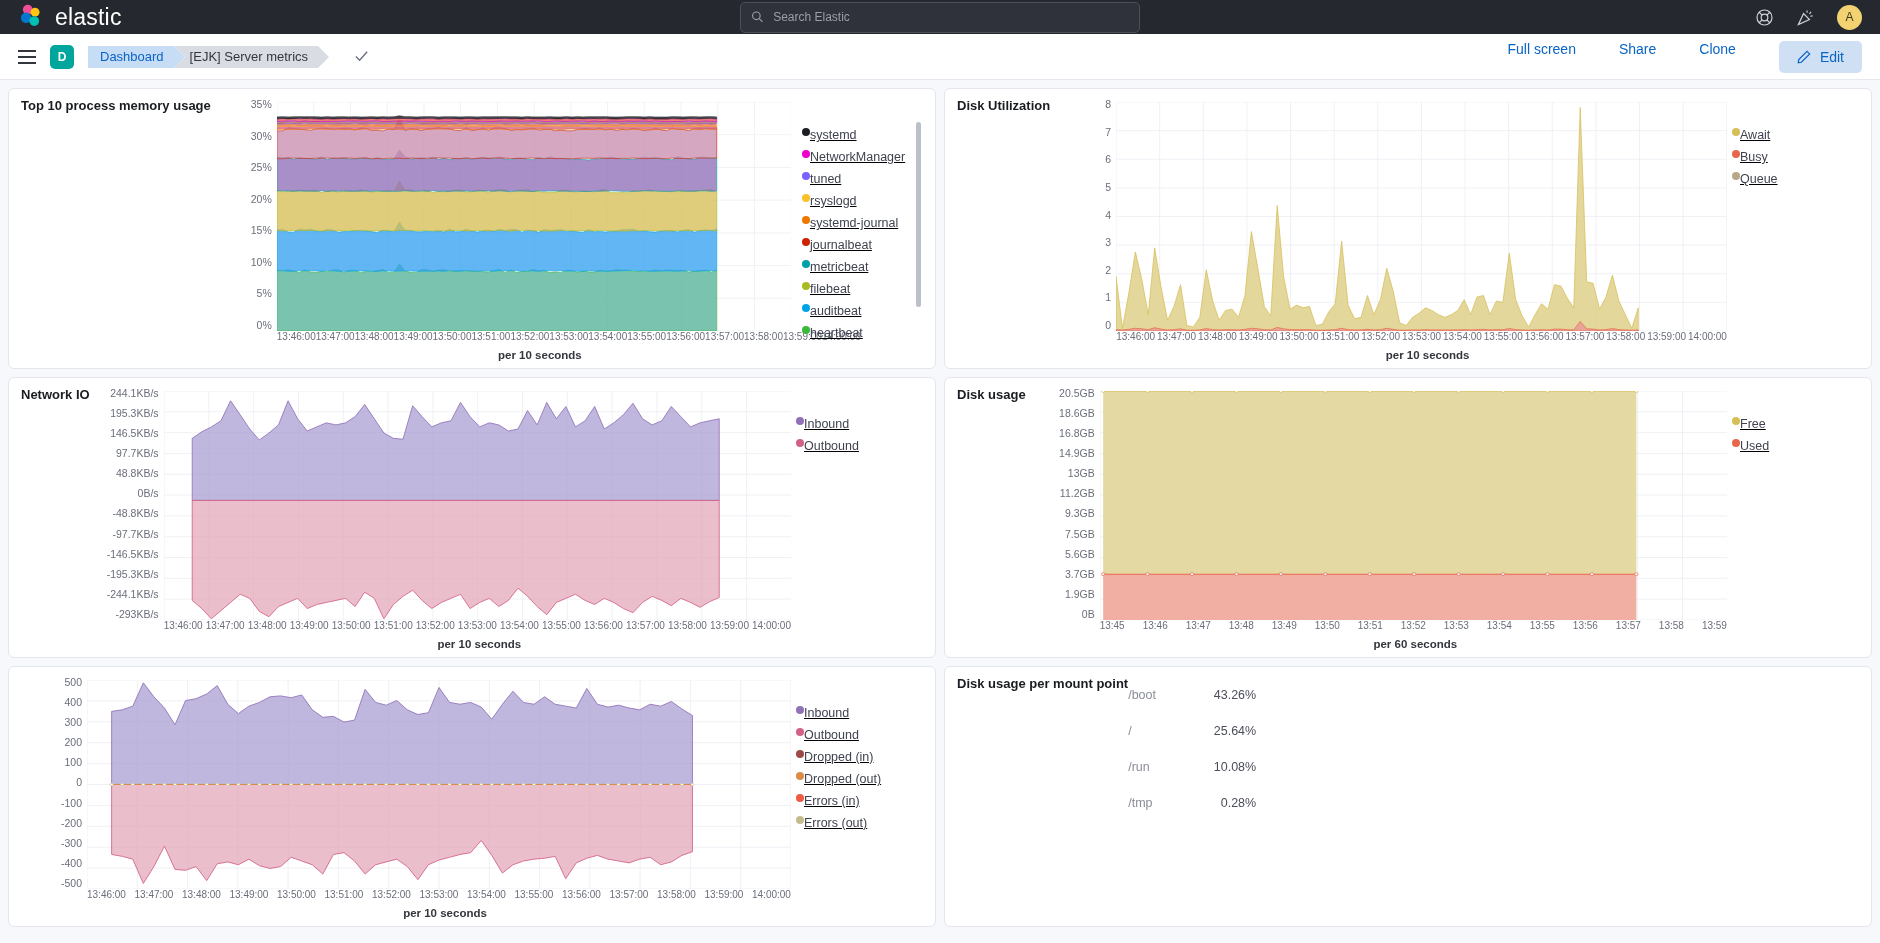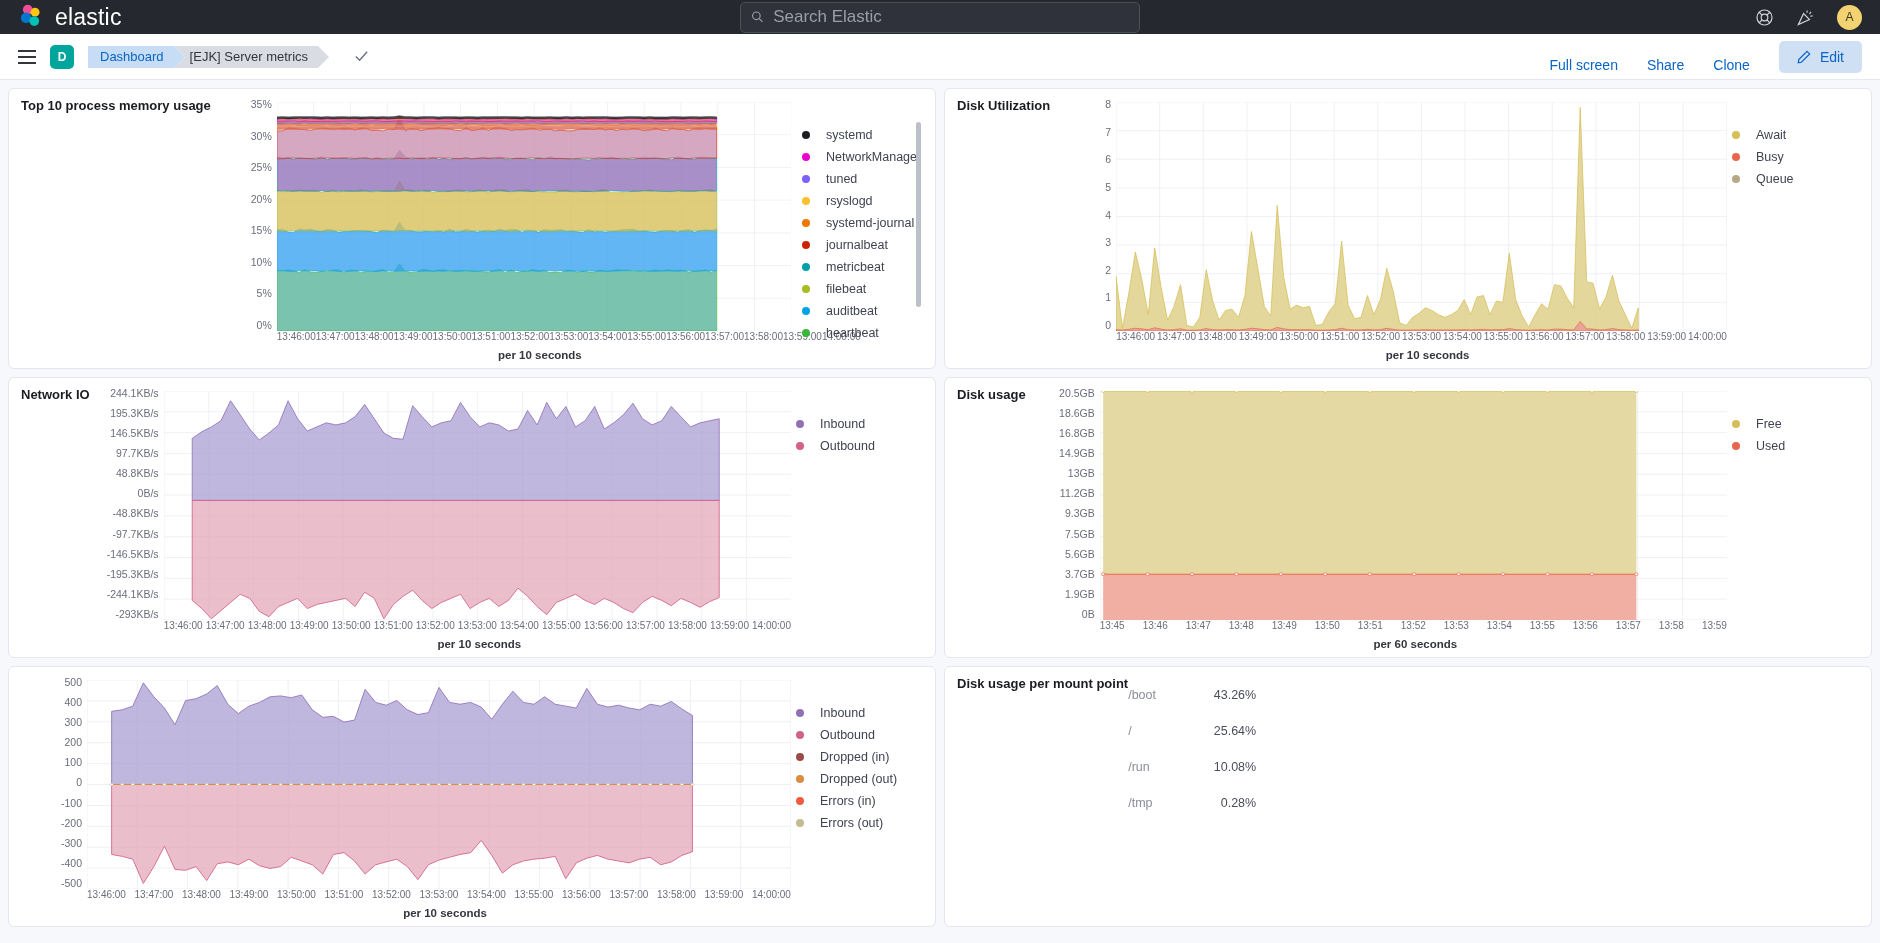--- a/index.html
+++ b/index.html
@@ -19,21 +19,21 @@
   .brand { display: flex; align-items: center; gap: 11px; }
   .brand-name { color: #fff; font-size: 23px; letter-spacing: .2px; }
   .searchwrap {
     position: absolute; left: 50%; transform: translateX(-50%);
     width: 400px; height: 31px;
     background: #2f323a; border: 1px solid #4b4f58; border-radius: 5px;
     display: flex; align-items: center; padding: 0 10px; gap: 9px;
   }
   .searchwrap input {
     background: transparent; border: 0; outline: 0;
-    color: #d3d6dd; font-size: 17px; width: 100%;
+    color: #d3d6dd; font-size: 12px; width: 100%;
     font-family: "Liberation Sans", sans-serif;
   }
   .searchwrap input::placeholder { color: #9a9ea8; }
   .topright { margin-left: auto; display: flex; align-items: center; gap: 22px; }
   .avatar {
     width: 25px; height: 25px; border-radius: 50%;
     background: #f3d371; color: #3c3c1e; font-size: 12px;
     display: flex; align-items: center; justify-content: center;
   }
 
@@ -65,21 +65,21 @@
     content: ""; position: absolute; left: 0; top: 0;
     border-top: 11px solid transparent; border-bottom: 11px solid transparent;
     border-left: 11px solid #fff; z-index: 1;
   }
   .crumb.c2::after {
     content: ""; position: absolute; right: -11px; top: 0;
     border-top: 11px solid transparent; border-bottom: 11px solid transparent;
     border-left: 11px solid #d9dce3;
   }
   .crumb-check { margin-left: 22px; display: flex; align-items: center; }
-  .crumbactions { margin-left: auto; display: flex; align-items: flex-end; gap: 29px; }
+  .crumbactions { margin-left: auto; display: flex; align-items: flex-start; gap: 43px; }
   .linkbtn { color: #0a64c4; font-size: 14px; cursor: pointer; }
   .editbtn {
     background: #cfe0f5; color: #0a64c4; font-size: 14px;
     border-radius: 5px; height: 32px; padding: 0 18px;
     display: flex; align-items: center; gap: 9px; cursor: pointer;
     border: 0; font-family: "Liberation Sans", sans-serif;
   }
 
   
   .grid {
@@ -87,31 +87,31 @@
     grid-template-columns: 1fr 1fr;
     grid-template-rows: 281px 281px 261px;
     gap: 8px;
   }
   .panel {
     background: #fff; border: 1px solid #e4e6ee; border-radius: 6px;
     padding: 9px 12px; display: flex; flex-direction: row;
     overflow: hidden;
   }
   .panel-title { font-size: 13px; font-weight: bold; color: #1a1c21; }
-  .panel-body { flex: 1; display: flex; min-height: 0; }
+  .panel-body { flex: 1; display: flex; min-height: 0; text-decoration: underline; }
   .plotarea { flex: 1; position: relative; min-width: 0; }
 
   
   .legend {
     width: 128px; padding-top: 30px; display: flex; flex-direction: column;
     gap: 8px; font-size: 12.5px; color: #3f4350; flex-shrink: 0;
     border-left: 1px solid transparent;
   }
   .legend.scroll { overflow: hidden; position: relative; padding-left: 6px; }
-  .legend .li { display: flex; align-items: center; gap: 16px; white-space: nowrap; }
+  .legend .li { display: flex; align-items: flex-start; gap: 0; white-space: nowrap; }
   .dot { width: 8px; height: 8px; border-radius: 50%; flex-shrink: 0; }
   .scrollbar {
     position: absolute; right: 2px; top: 24px; width: 5px; height: 185px;
     background: #bcc0cb; border-radius: 3px;
   }
 
   
   .ylabels {
     position: absolute; left: 0; top: 0; bottom: 28px; width: 66px;
     display: flex; flex-direction: column; justify-content: space-between;

